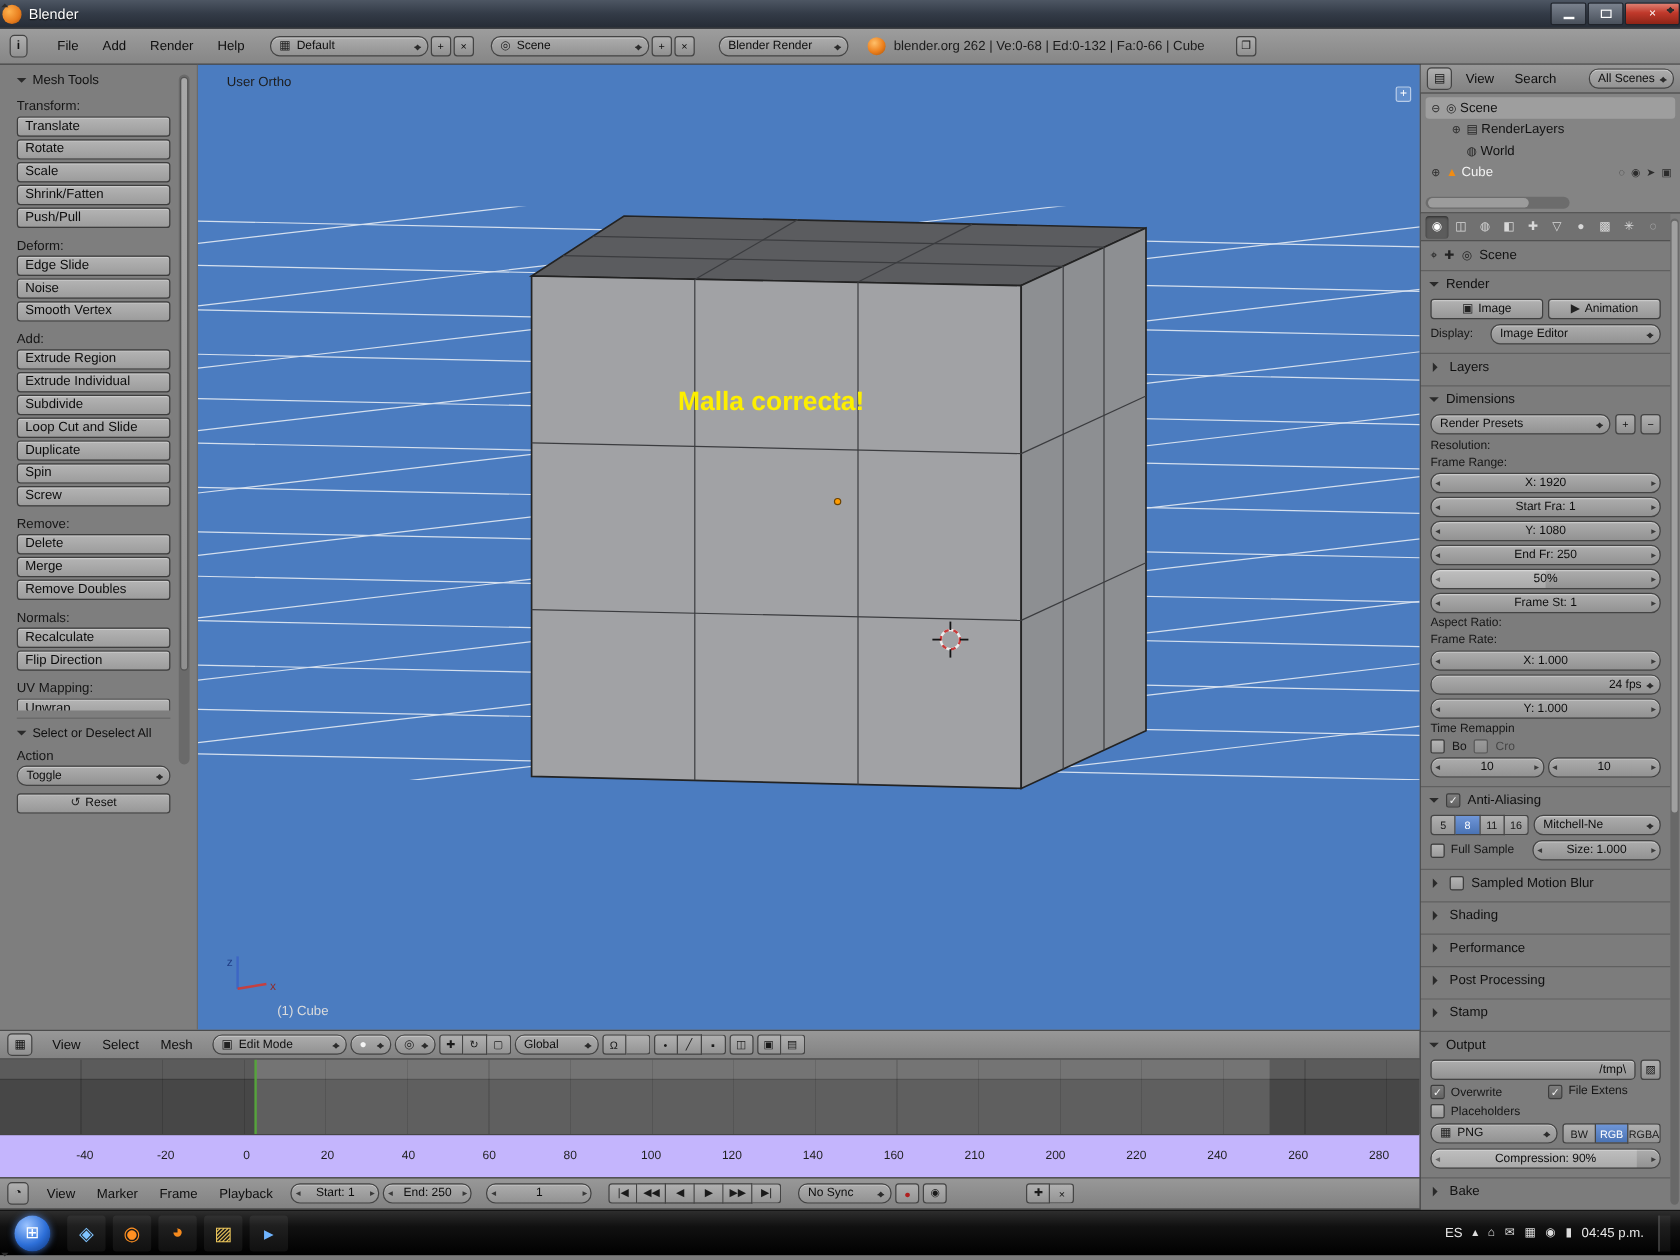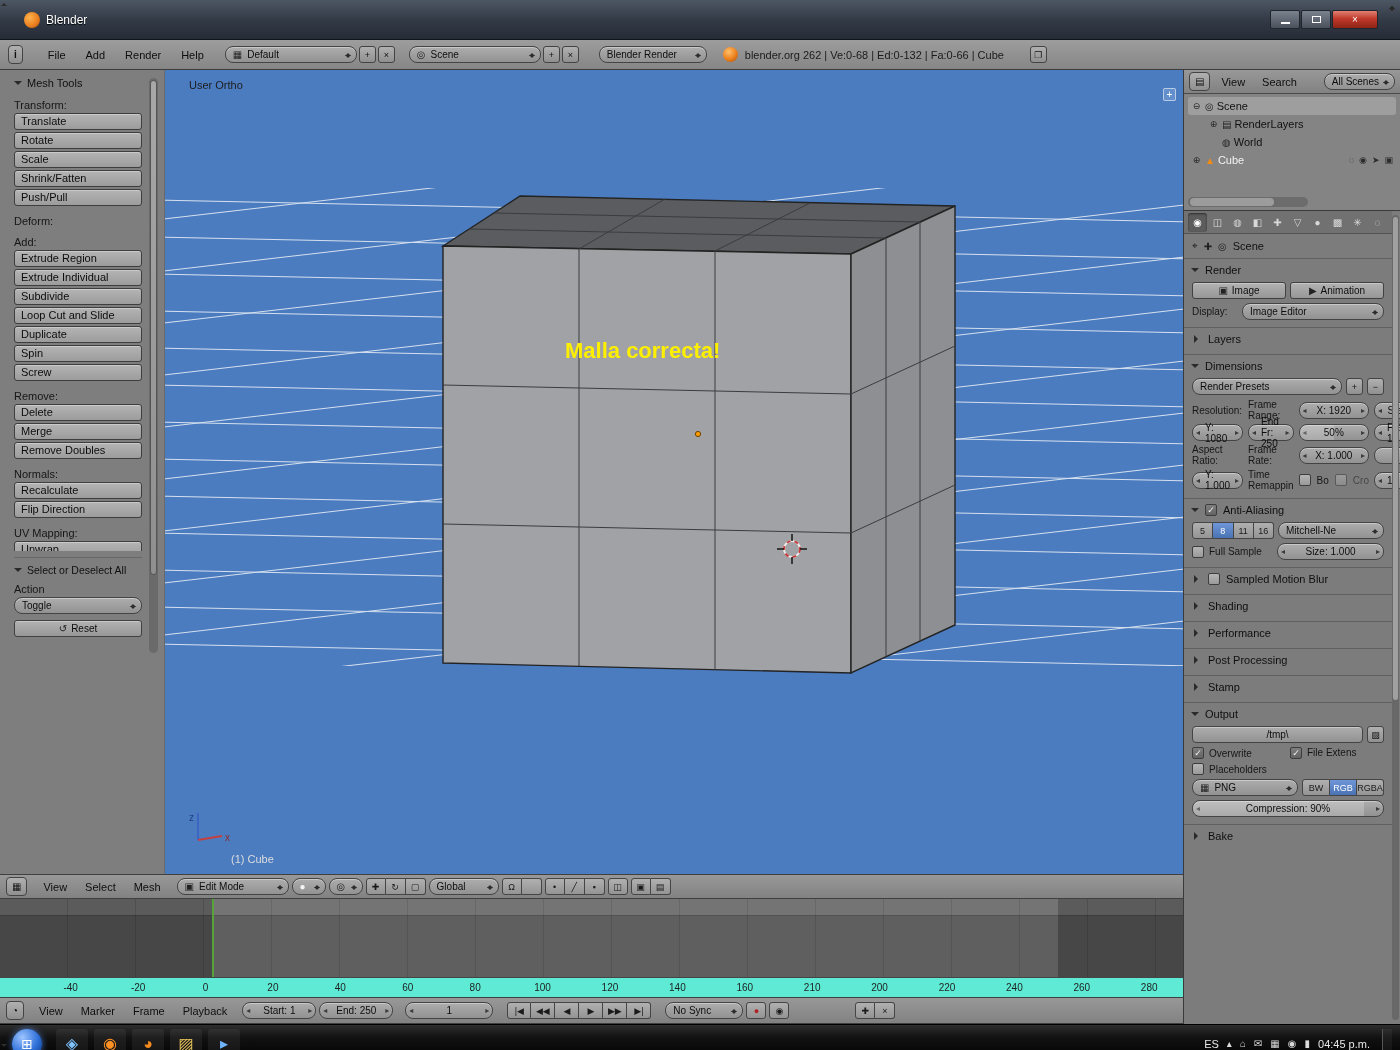--- a/index.html
+++ b/index.html
@@ -1,20 +1,20 @@
 <!DOCTYPE html>
 <html><head>
 <meta charset="utf-8">
 <style>
   *{box-sizing:border-box;margin:0;padding:0;font-family:"Liberation Sans","DejaVu Sans",sans-serif;-webkit-user-select:none}
   html,body{width:1400px;height:1050px;background:#000}
   .screen{position:relative;width:1400px;height:1050px;overflow:hidden;background:#7c7c7c;font-size:11px;color:#111}
 
   
-  .titlebar{height:40px;background:linear-gradient(#4d5663,#333b47 50%,#262c36);display:flex;align-items:center;padding:0 22px;color:#fff;border-bottom:1px solid #11151b}
+  .titlebar{height:24px;background:linear-gradient(#4d5663,#333b47 50%,#262c36);display:flex;align-items:center;padding:0 0;color:#fff;border-bottom:1px solid #11151b}
   .titlebar .appico{width:16px;height:16px;border-radius:50%;background:radial-gradient(circle at 35% 35%,#ffb24d,#e87d1e 60%,#9c4a08);margin:0 6px 0 2px}
   .titlebar .ttl{font-size:12px;text-shadow:0 1px 1px #000}
   .wbtns{margin-left:auto;display:flex;gap:1px}
   .wbtn{width:30px;height:19px;display:flex;align-items:center;justify-content:center;background:linear-gradient(#7a828e,#4a515c);border:1px solid #20242b;border-radius:2px;color:#fff;font-size:10px}
   .wbtn.close{width:46px;background:linear-gradient(#e08173,#c0392b 45%,#8e2417)}
   .wbtn .mini{width:9px;height:2px;background:#fff;margin-top:6px}
   .wbtn .maxi{width:9px;height:7px;border:1px solid #fff}
 
   
   .menu{padding:2px 7px;border-radius:3px;color:#0e0e0e}
@@ -77,21 +77,21 @@
   .grp .ibtn{border-radius:0;border-left-width:0}
   .grp .ibtn:first-child{border-radius:3px 0 0 3px;border-left-width:1px}
   .grp .ibtn:last-child{border-radius:0 3px 3px 0}
   .ibtn.single{border-radius:3px}
   .tl-track{height:98px;position:relative;background:#535353;overflow:hidden}
   .tl-band{position:absolute;left:0;right:0;top:0;height:17px;background:#6a6a6a;border-bottom:1px solid #464646}
   .tl-range{position:absolute;left:213px;width:845px;top:0;bottom:20px;background:rgba(255,255,255,.07)}
   .tl-dim{position:absolute;top:0;bottom:20px;background:rgba(0,0,0,.14)}
   .tl-grid{position:absolute;inset:0 0 20px 0;background:repeating-linear-gradient(90deg,transparent 0 67px,rgba(0,0,0,.13) 67px 68px)}
   .tl-playhead{position:absolute;left:212px;top:0;bottom:20px;width:2px;background:#56a33c}
-  .tl-ruler{position:absolute;left:0;right:0;bottom:0;height:20px;background:#5eead4;border-top:1px solid #454545;display:flex;align-items:center;padding-left:37px}
+  .tl-ruler{position:absolute;left:0;right:0;bottom:0;height:36px;background:#c4b5fd;border-top:1px solid #454545;display:flex;align-items:center;padding-left:37px}
   .tl-num{flex:1;text-align:center;font-size:10px;color:#1e1e1e}
 
   
   .outliner{height:141px;background:#848484;display:flex;flex-direction:column;border-bottom:1px solid #3a3a3a}
   .ol-hdr{height:24px;background:linear-gradient(#989898,#828282);display:flex;align-items:center;gap:4px;padding:0 5px;border-bottom:1px solid #4a4a4a}
   .ol-body{flex:1;padding:3px 4px;font-size:11px}
   .ol-row{display:flex;align-items:center;gap:3px;height:18px;padding:0 3px;border-radius:3px}
   .ol-row .ex{width:11px;font-size:9px;text-align:center;color:#2a2a2a}
   .ol-row.sel{background:#9e9e9e}
   .ol-ind{width:14px;flex:none}
@@ -105,21 +105,21 @@
   .props{flex:1;background:#7c7c7c;display:flex;flex-direction:column;position:relative;padding-right:8px}
   .p-scroll{position:absolute;right:1px;top:4px;bottom:4px;width:7px;background:#686868;border-radius:4px}
   .p-scroll .thumb{position:absolute;left:1px;right:1px;top:2px;height:60%;background:#a0a0a0;border-radius:4px}
   .ptabs{height:23px;background:#717171;display:flex;align-items:center;gap:1px;padding:0 4px;border-bottom:1px solid #515151}
   .ptab{width:19px;height:19px;display:flex;align-items:center;justify-content:center;font-size:10px;color:#d8d8d8;border-radius:3px}
   .ptab.active{background:#5c5c5c;box-shadow:inset 0 1px 2px rgba(0,0,0,.5);color:#fff}
   .crumb{height:24px;display:flex;align-items:center;gap:6px;padding:0 8px;font-size:11px}
   .panel{border-top:1px solid rgba(0,0,0,.22);padding:1px 0 5px}
   .phdr{display:flex;align-items:center;gap:6px;height:20px;padding:0 7px;font-size:11px;color:#0f0f0f}
   .prow{display:flex;align-items:center;gap:4px;padding:2px 8px}
-  .grid2{display:grid;grid-template-columns:1fr 1fr 1fr 1fr;gap:3px 5px;padding:2px 8px;align-items:center}
+  .grid2{display:grid;grid-template-columns:1fr;gap:3px 5px;padding:2px 8px;align-items:center}
   .plabel{font-size:10px;color:#161616}
   .wfull{width:100%}
   .half{flex:1}
   .slider{position:relative;overflow:hidden}
   .slider .fill{position:absolute;left:0;top:0;bottom:0;background:rgba(255,255,255,.22)}
   .slider span{position:relative}
 
   
   .taskbar{height:38px;background:linear-gradient(#2e2e2e,#111 35%,#000);display:flex;align-items:center;padding:0 4px;gap:6px;border-top:1px solid #000}
   .orb{width:30px;height:30px;border-radius:50%;background:radial-gradient(circle at 35% 28%,#9cc4ff,#2d6fd8 55%,#0a2f73);display:flex;align-items:center;justify-content:center;color:#fff;font-size:14px;margin:0 8px;box-shadow:0 0 6px rgba(90,150,255,.7)}
@@ -205,20 +205,26 @@
           <div>
 
           <div class="ts-btn">Translate</div>
               <div class="ts-btn">Rotate</div>
               <div class="ts-btn">Scale</div>
               <div class="ts-btn">Shrink/Fatten</div>
               <div class="ts-btn">Push/Pull</div>
             </div>
 
           <div class="ts-label">Deform:</div>
+          <div>
+
+          <div class="ts-btn">Edge Slide</div>
+              <div class="ts-btn">Noise</div>
+              <div class="ts-btn">Smooth Vertex</div>
+            </div>
 
           <div class="ts-label">Add:</div>
           <div>
 
           <div class="ts-btn">Extrude Region</div>
               <div class="ts-btn">Extrude Individual</div>
               <div class="ts-btn">Subdivide</div>
               <div class="ts-btn">Loop Cut and Slide</div>
               <div class="ts-btn">Duplicate</div>
               <div class="ts-btn">Spin</div>
@@ -717,21 +723,21 @@
               </div>
             </div>
           </div>
 
         <div class="panel">
           <div class="phdr">
             <span class="tri open"></span>
             <span>Output</span>
           </div>
           <div class="prow">
-            <span class="fld half" style="justify-content:center;border-radius:4px">
+            <span class="fld half" style="justify-content:flex-end;border-radius:4px">
               <span>/tmp\</span>
             </span>
             <span class="sq">▨</span>
           </div>
           <div class="prow">
             <span class="half" style="display:flex;gap:5px;align-items:center">
               <span class="cb on"></span>
               <span class="plabel">Overwrite</span>
             </span>
             <span class="half" style="display:flex;gap:5px;">

